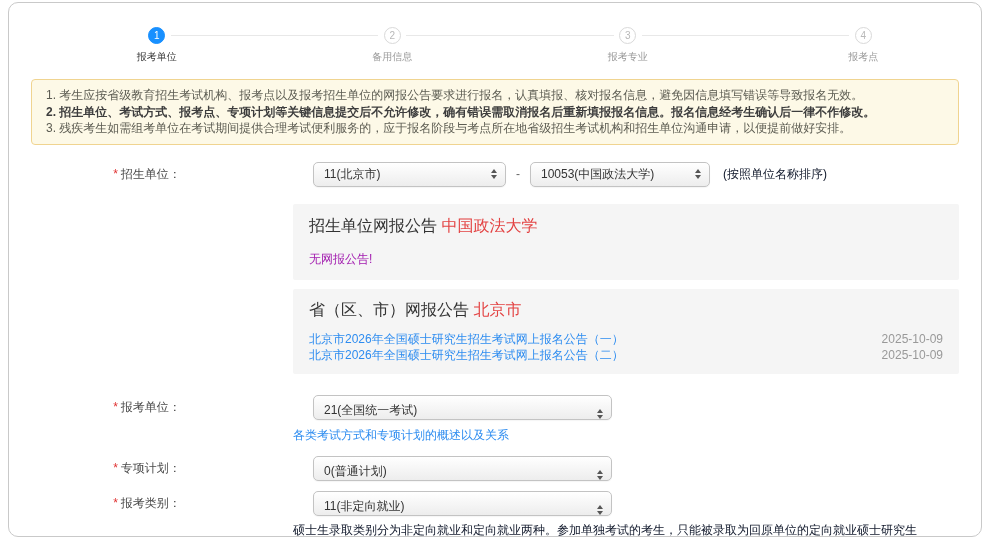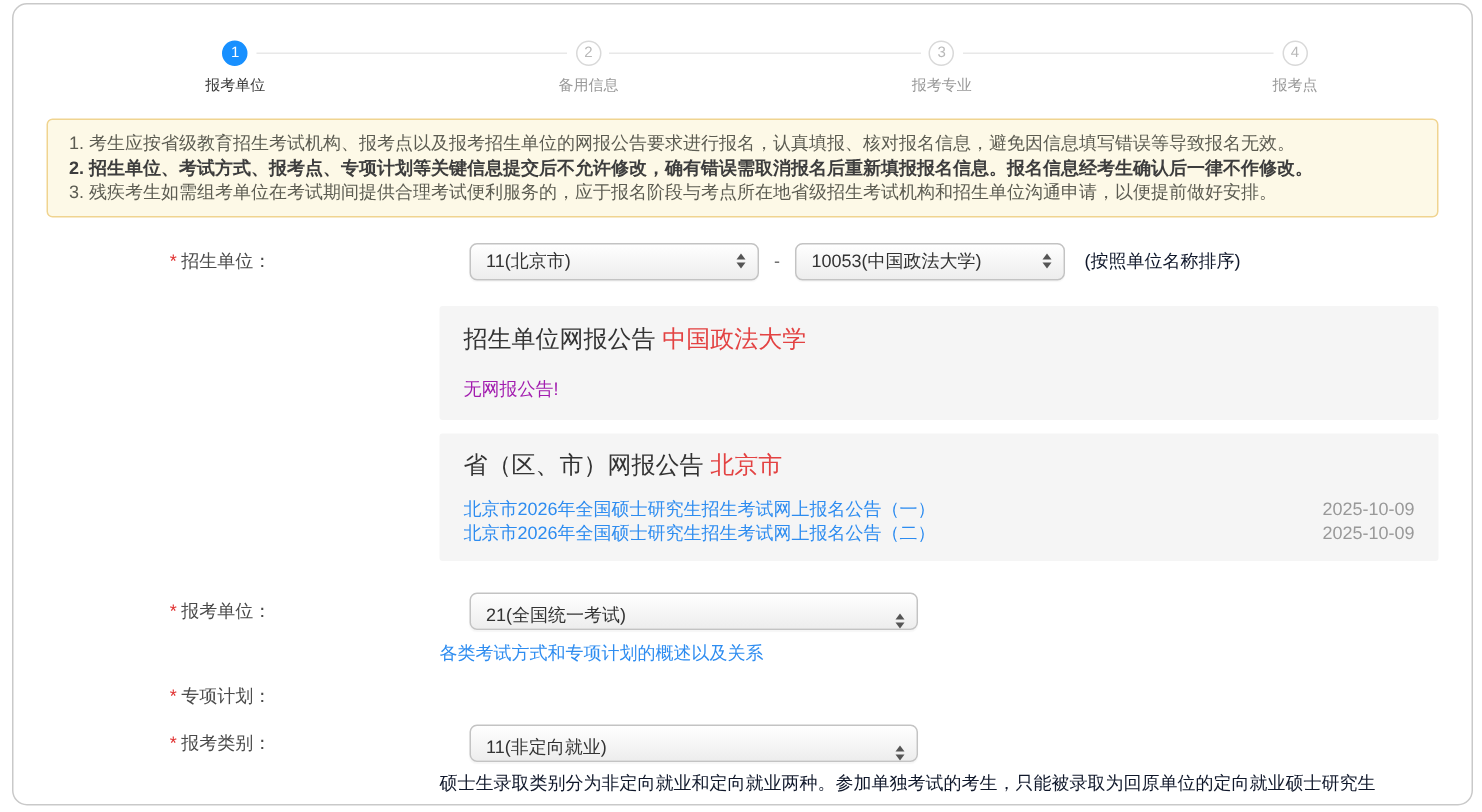--- a/index.html
+++ b/index.html
@@ -144,20 +144,29 @@
               <i class="dn"></i>
             </span>
         </div>
       </div>
     </div>
     <a class="sublink">各类考试方式和专项计划的概述以及关系</a>
 
     
     <div class="row mt12">
       <div class="label"><span class="req">*</span><span>专项计划：</span></div>
+      <div class="content">
+        <div class="select w3">
+          <span class="stext">0(普通计划)</span>
+          <span class="arr">
+              <i class="up"></i>
+              <i class="dn"></i>
+            </span>
+        </div>
+      </div>
     </div>
 
     
     <div class="row mt10">
       <div class="label"><span class="req">*</span><span>报考类别：</span></div>
       <div class="content">
         <div class="select w3">
           <span class="stext">11(非定向就业)</span>
           <span class="arr">
               <i class="up"></i>

